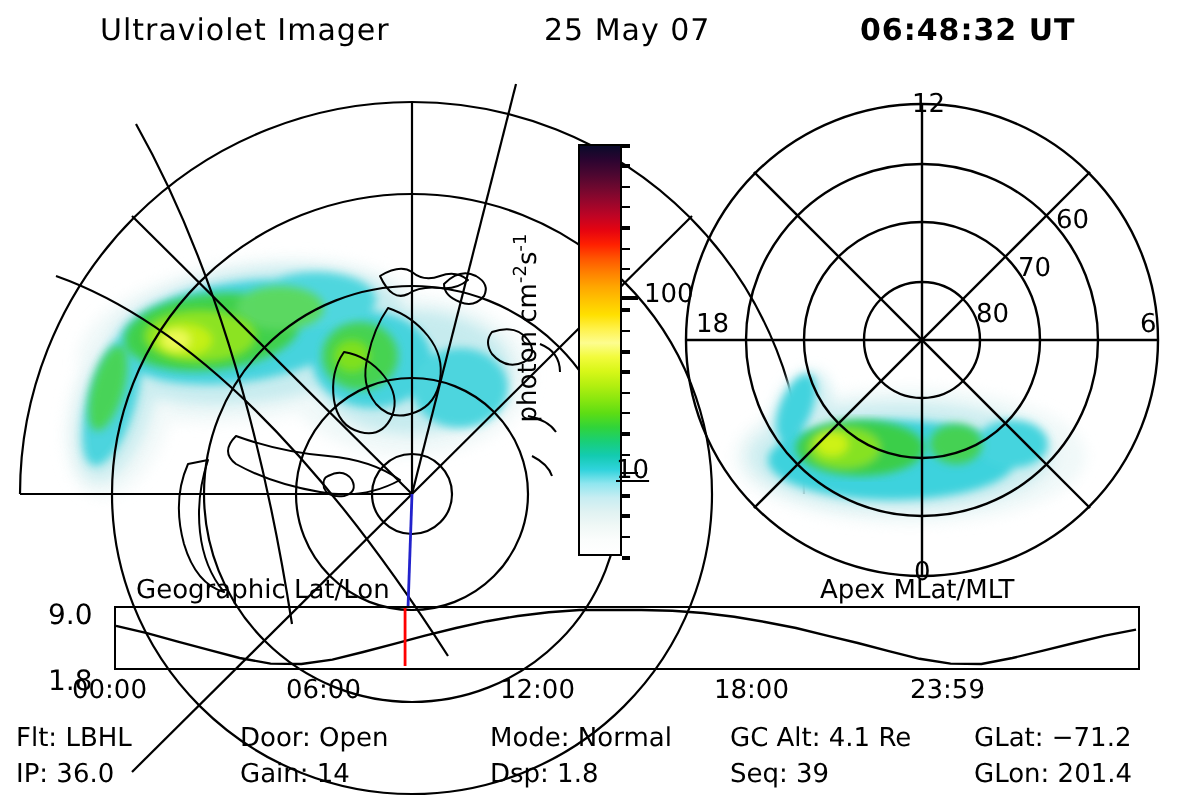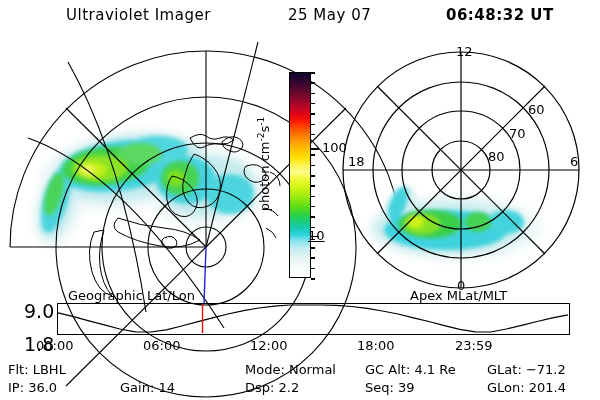--- a/index.html
+++ b/index.html
@@ -1,21 +1,21 @@
 <!DOCTYPE html>
 <html><head>
 <meta charset="utf-8">
 <style>
   html,body{margin:0;padding:0;background:#ffffff;}
   body{
     width:600px;height:400px;position:relative;overflow:hidden;
     font-family:"DejaVu Sans","Liberation Sans",sans-serif;
     color:#000;
   }
-  .hdr{position:absolute;top:6px;left:16px;width:520px;height:24px;}
+  .hdr{position:absolute;top:6px;left:0;width:520px;height:24px;}
   .hdr span{position:absolute;font-size:15px;letter-spacing:.5px;white-space:nowrap;}
   #hdr-title{left:50px;top:0;}
   #hdr-date{left:272px;top:0;}
   #hdr-time{left:430px;top:0;font-weight:bold;}
 
   .panel{position:absolute;}
   #geo-panel{left:8px;top:42px;width:265px;height:250px;}
   #mag-panel{left:330px;top:42px;width:262px;height:250px;text-align:right;}
   svg{display:block;overflow:visible;}
 
@@ -28,21 +28,21 @@
   #cbar-ticks i{position:absolute;left:0;height:1.5px;background:#000;display:block;}
   .tk-s{width:4px;}
   .tk-l{width:8px;}
   .cblab{position:absolute;font-size:13px;white-space:nowrap;}
   #cbar-label{position:absolute;left:-4px;top:104px;font-size:13px;white-space:nowrap;
     transform:translate(-50%,-50%) rotate(-90deg);transform-origin:center center;}
   #cbar-label sup{font-size:9px;vertical-align:super;}
 
   
   #orbit-wrap{position:absolute;left:0;top:292px;width:600px;height:62px;}
-  .orbit-ytick{position:absolute;left:24px;font-size:19px;}
+  .orbit-ytick{position:absolute;left:24px;font-size:14px;}
   #oyt0{top:8px;}
   #oyt1{top:25px;margin-top:16px;}
   #orbit-box{position:absolute;left:57px;top:11px;width:513px;height:32px;
      border:1.5px solid #000;box-sizing:border-box;}
   .orb-title{position:absolute;font-size:13px;top:-4px;white-space:nowrap;}
   #geo-lab{left:68px;}
   #apex-lab{left:410px;}
   .xtick{position:absolute;top:46px;font-size:13px;white-space:nowrap;}
   #xt0{left:36px;}
   #xt1{left:143px;}
@@ -254,20 +254,21 @@
   <div class="xtick" id="xt0">00:00</div>
   <div class="xtick" id="xt1">06:00</div>
   <div class="xtick" id="xt2">12:00</div>
   <div class="xtick" id="xt3">18:00</div>
   <div class="xtick" id="xt4">23:59</div>
 </div>
 
 <div id="status">
   <div class="c0 r0">Flt: LBHL</div>
   <div class="c0 r1">IP: 36.0</div>
+  <div class="c1 r0">Door: Open</div>
   <div class="c1 r1">Gain: 14</div>
   <div class="c2 r0">Mode: Normal</div>
-  <div class="c2 r1">Dsp:   2.2</div>
+  <div class="c2 r1">Dsp:   1.8</div>
   <div class="c3 r0">GC Alt: 4.1 Re</div>
   <div class="c3 r1">Seq: 39</div>
   <div class="c4 r0">GLat: −71.2</div>
   <div class="c4 r1">GLon: 201.4</div>
 </div>
 
 </body></html>

